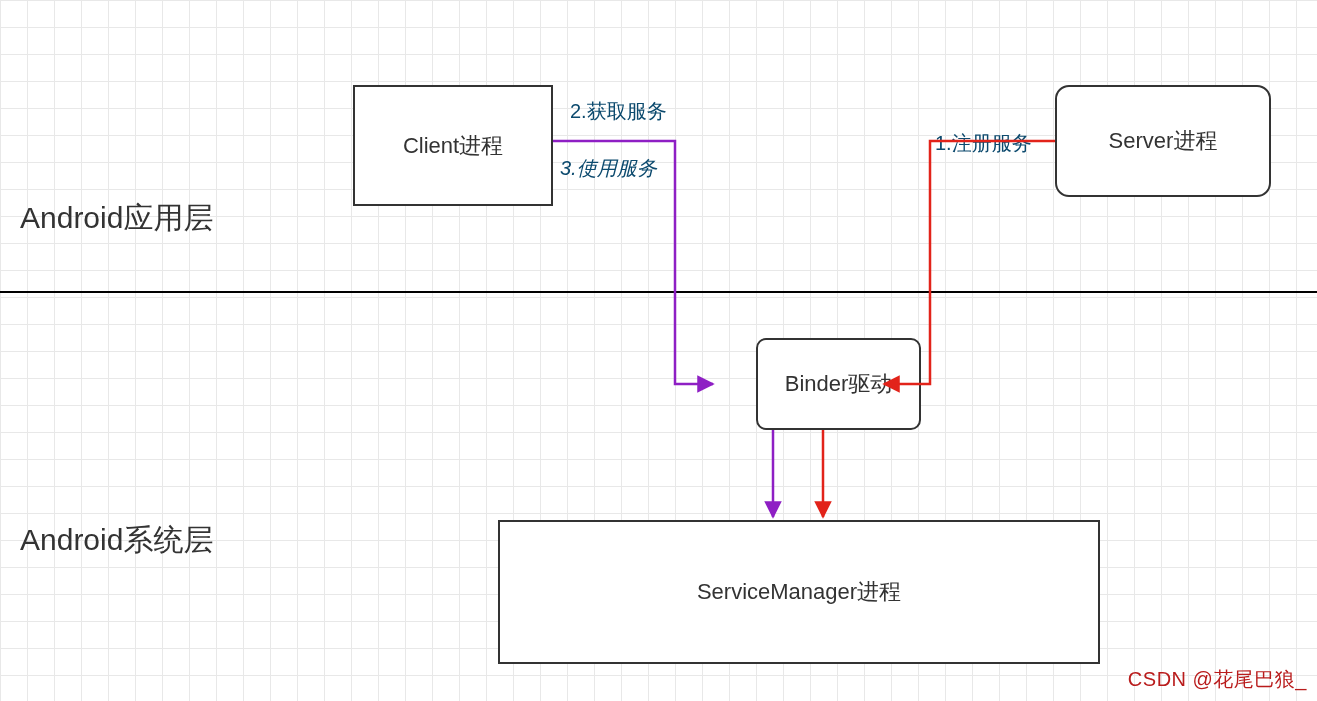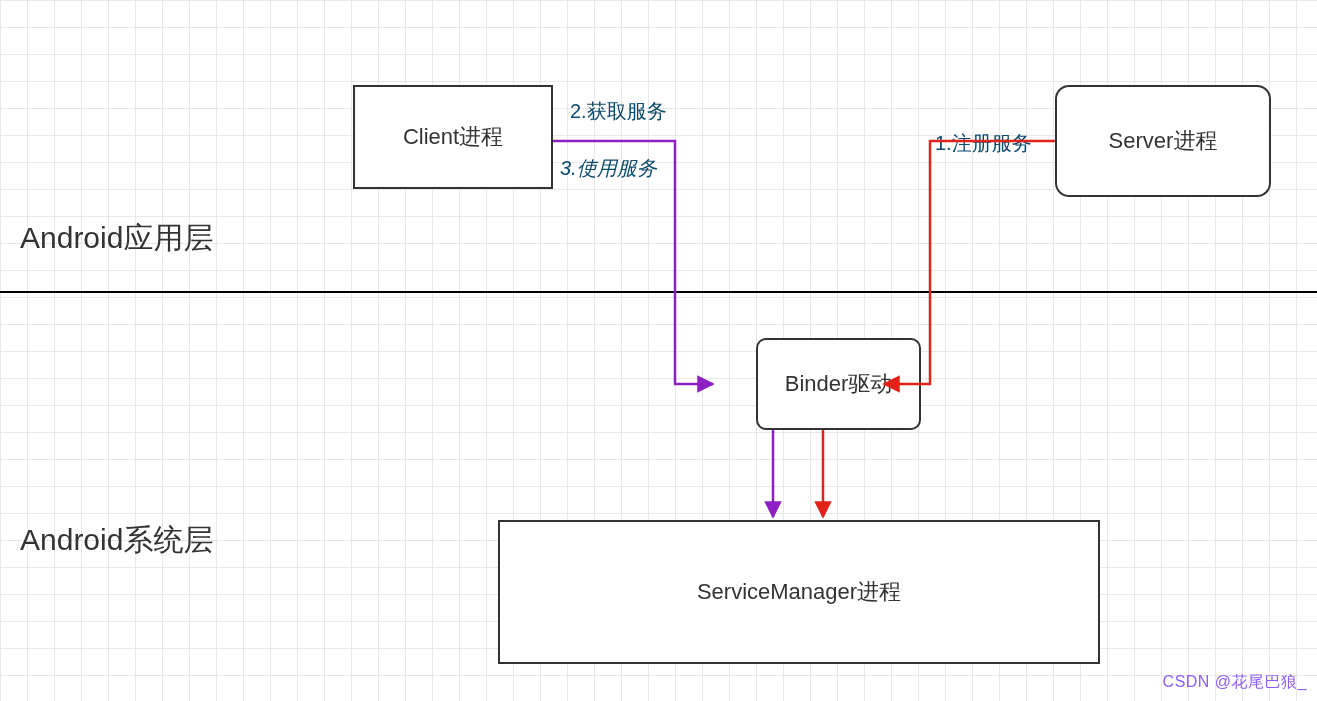--- a/index.html
+++ b/index.html
@@ -47,34 +47,34 @@
     svg.arrows {
       position: absolute;
       left: 0; top: 0;
       width: 1317px; height: 701px;
       pointer-events: none;
     }
     .watermark {
       position: absolute;
       right: 10px;
       bottom: 8px;
-      font-size: 16px;
-      color: #8b5cf6;
+      font-size: 20px;
+      color: #b91c1c;
       letter-spacing: 0.5px;
     }
   </style>
 </head>
 <body>
 
-<div class="section-label" style="left:20px; top:198px;margin-top:20px;">Android应用层</div>
+<div class="section-label" style="left:20px; top:198px;">Android应用层</div>
 <div class="section-label" style="left:20px; top:520px;text-align:right;">Android系统层</div>
 
 <div class="divider" style="top:291px;"></div>
 
-<div class="box" style="left:353px; top:85px; width:200px; height:104px;">
+<div class="box" style="left:353px; top:85px; width:200px; height:121px;">
   <span>Client进程</span>
 </div>
 
 <div class="box" style="left:1055px; top:85px; width:216px; height:112px;border-radius:14px;">
   <span>Server进程</span>
 </div>
 
 <div class="box rounded" style="left:716px; top:338px; width:165px; height:92px;">
   <span>Binder驱动</span>
 </div>

